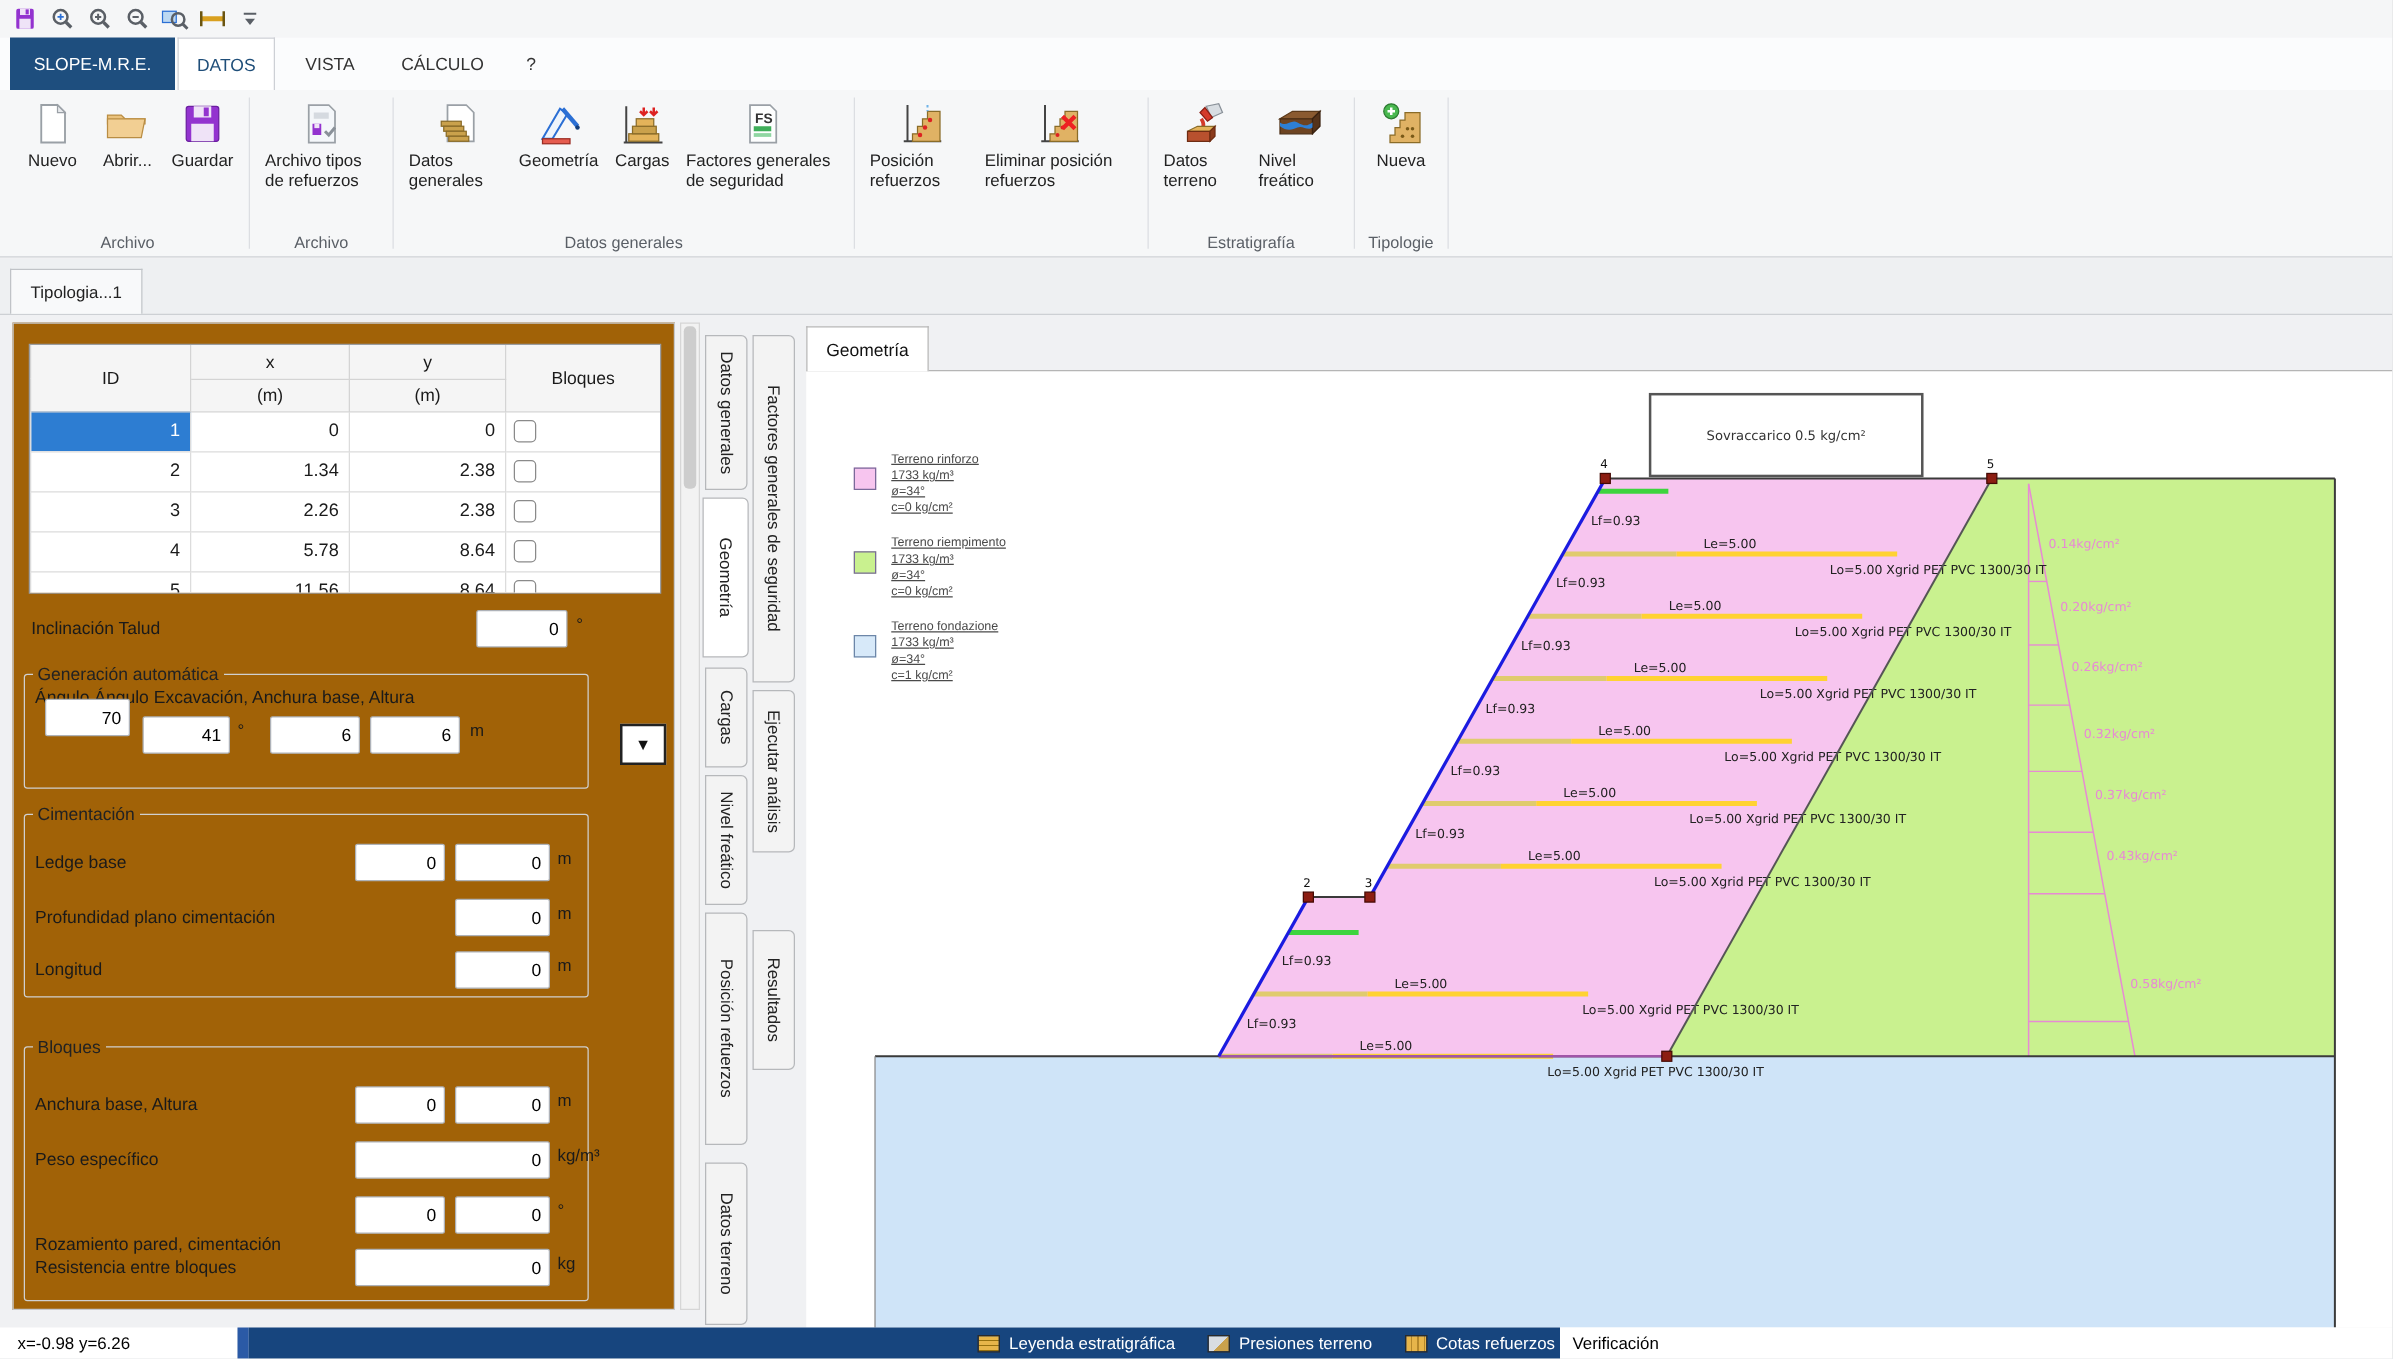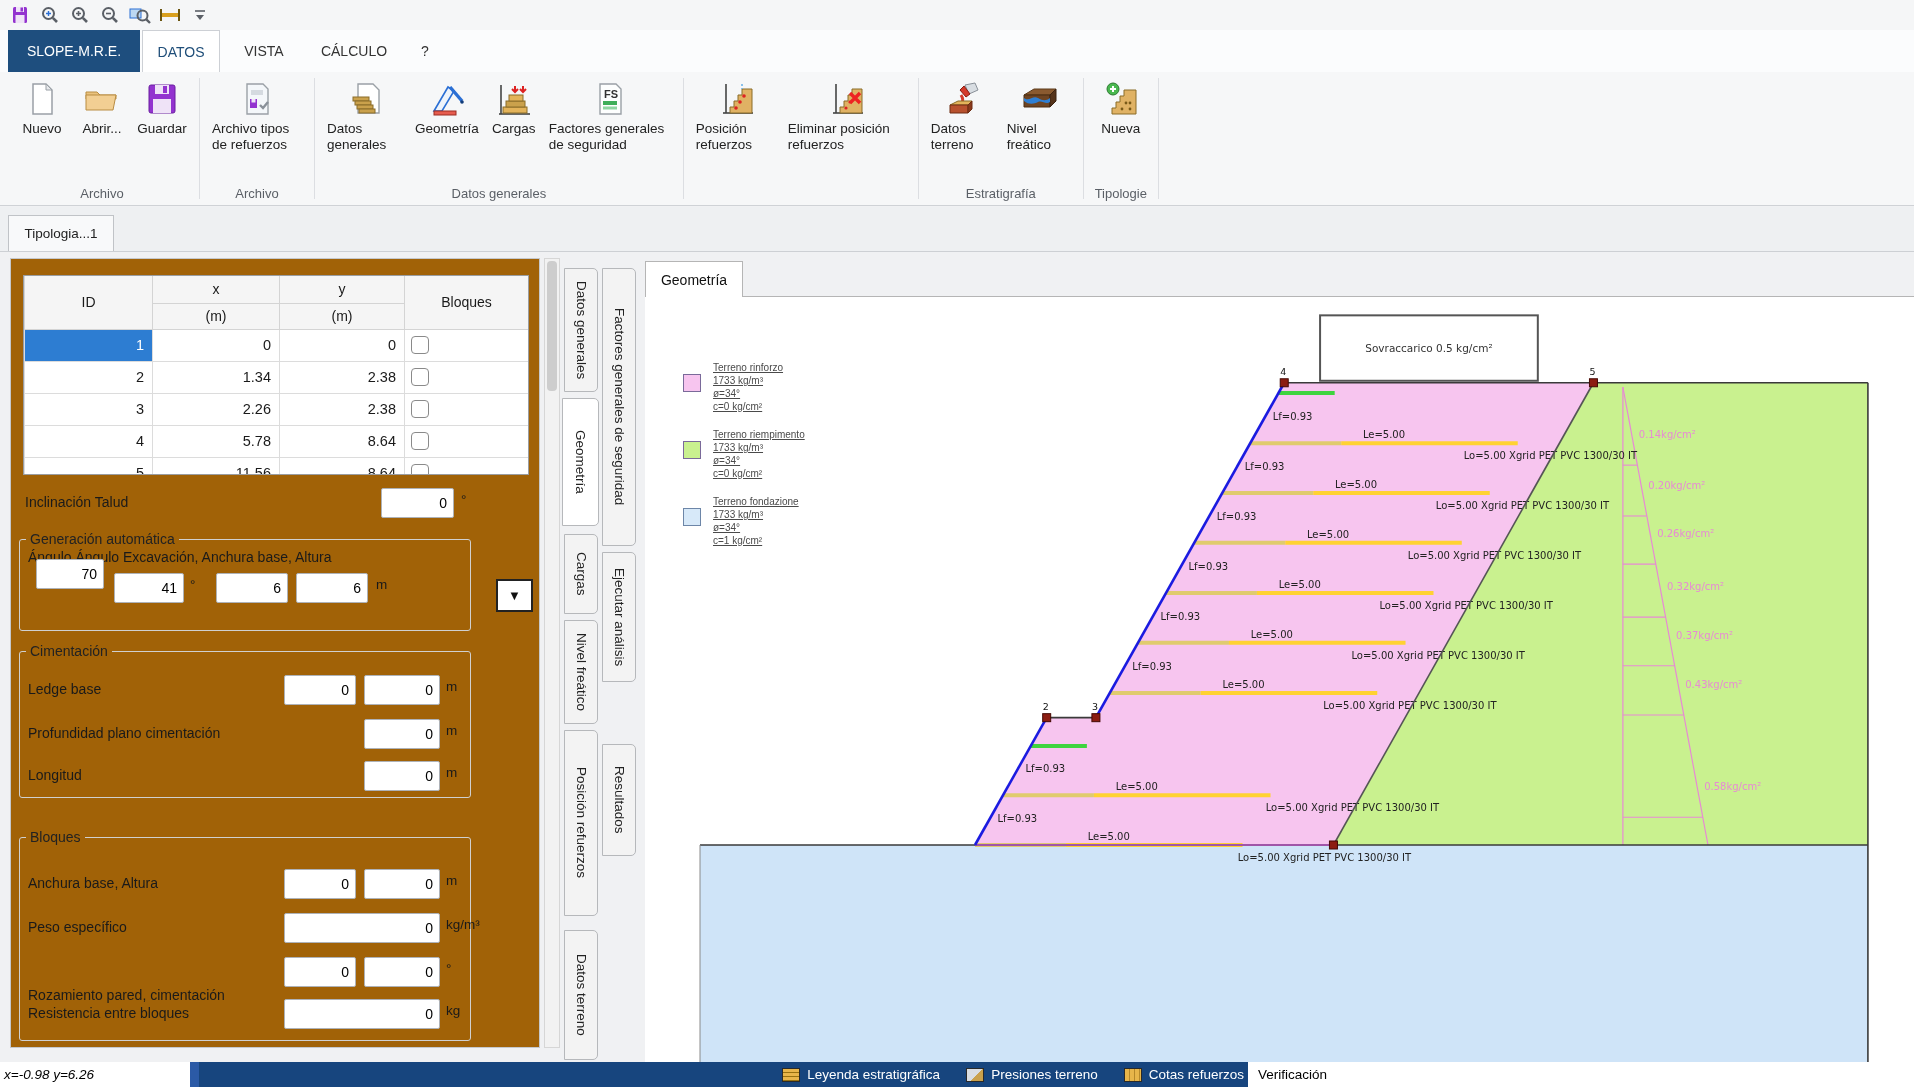--- a/index.html
+++ b/index.html
@@ -77,21 +77,21 @@
   #diagram-svg text { font-family:"DejaVu Sans", sans-serif; }
 
   
   #legend { position:absolute; left:38px; top:64px; width:180px; font-size:10px; color:#4a4a4a; line-height:13px; }
   .lg-entry { position:relative; padding-left:30px; margin-bottom:15px;text-decoration:underline; }
   .lg-swatch { position:absolute; left:0; top:13px; width:18px; height:18px; border:1px solid #7a6a9a; }
   .lg-swatch.grid { background-image:linear-gradient(#b9d2ec 1px, transparent 1px), linear-gradient(90deg,#b9d2ec 1px, transparent 1px); background-size:5px 5px; border-color:#6d86a8; }
 
   
   #statusbar { position:absolute; left:0; top:1062px; width:1914px; height:25px; display:flex; font-size:13.5px; }
-  #sb-coords { width:190px; background:#fff; display:flex; align-items:center; padding-left:4px; color:#000;font-style:italic; }
+  #sb-coords { width:190px; background:#fff; display:flex; align-items:center; padding-left:14px; color:#000; }
   #sb-sep { width:9px; background:#2b5aa6; }
   #sb-msg { width:666px; background:#fff; display:flex; align-items:center; padding-left:10px; color:#000; }
   #sb-right { flex:1; background:#17457e; color:#fff; display:flex; align-items:center; justify-content:flex-end; gap:26px; padding-right:4px; overflow:hidden; }
   .sb-item { display:flex; align-items:center; gap:7px; white-space:nowrap; }
   .sb-ico { display:inline-block; width:18px; height:14px; border:1px solid #2a2a2a; }
   .sb-ico.wall { background:repeating-linear-gradient(180deg,#e7b54a 0 3px,#96700f 3px 4px); }
   .sb-ico.press { background:linear-gradient(135deg,#d9dde2 0 55%, #caa14c 55%); }
   .sb-ico.cotas { background:repeating-linear-gradient(90deg,#e7b54a 0 4px,#b5882a 4px 5px); }
 </style>
 </head>

